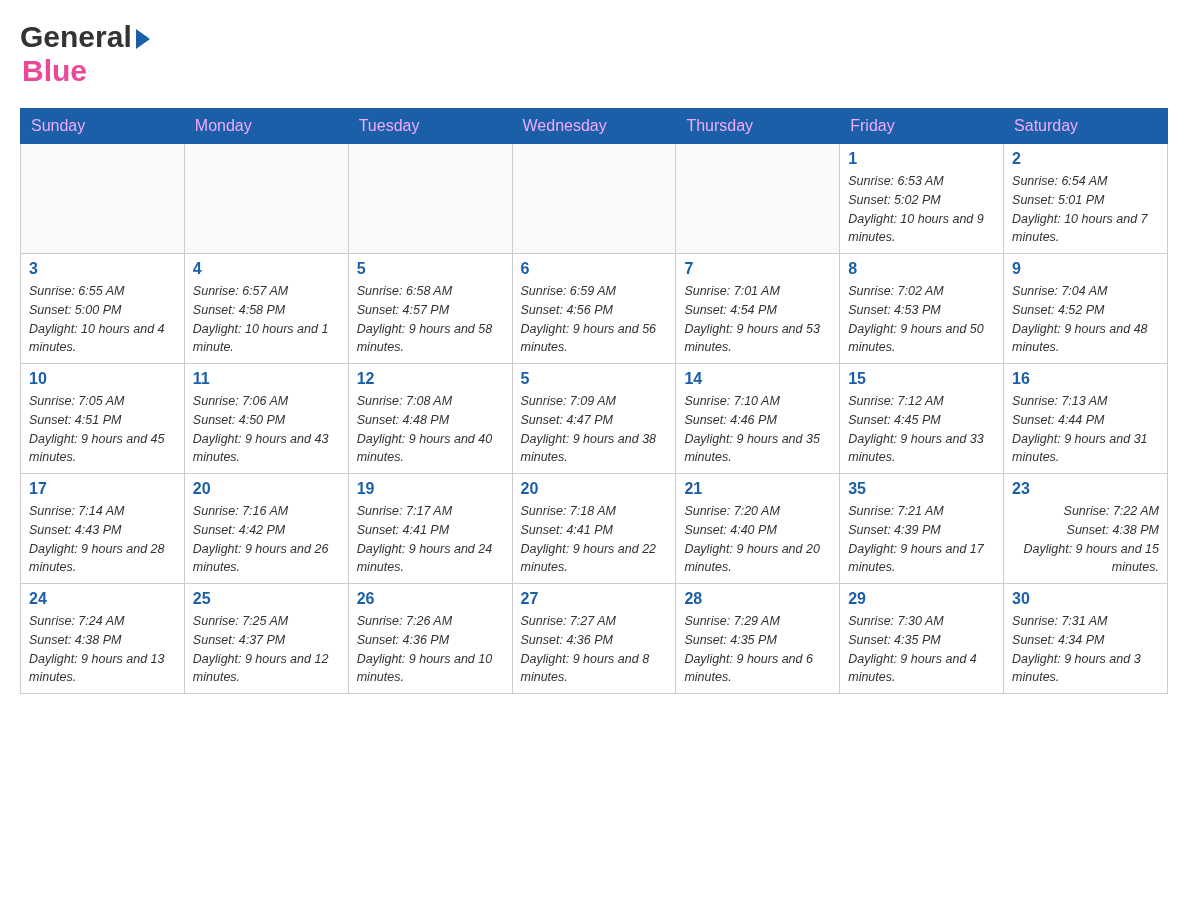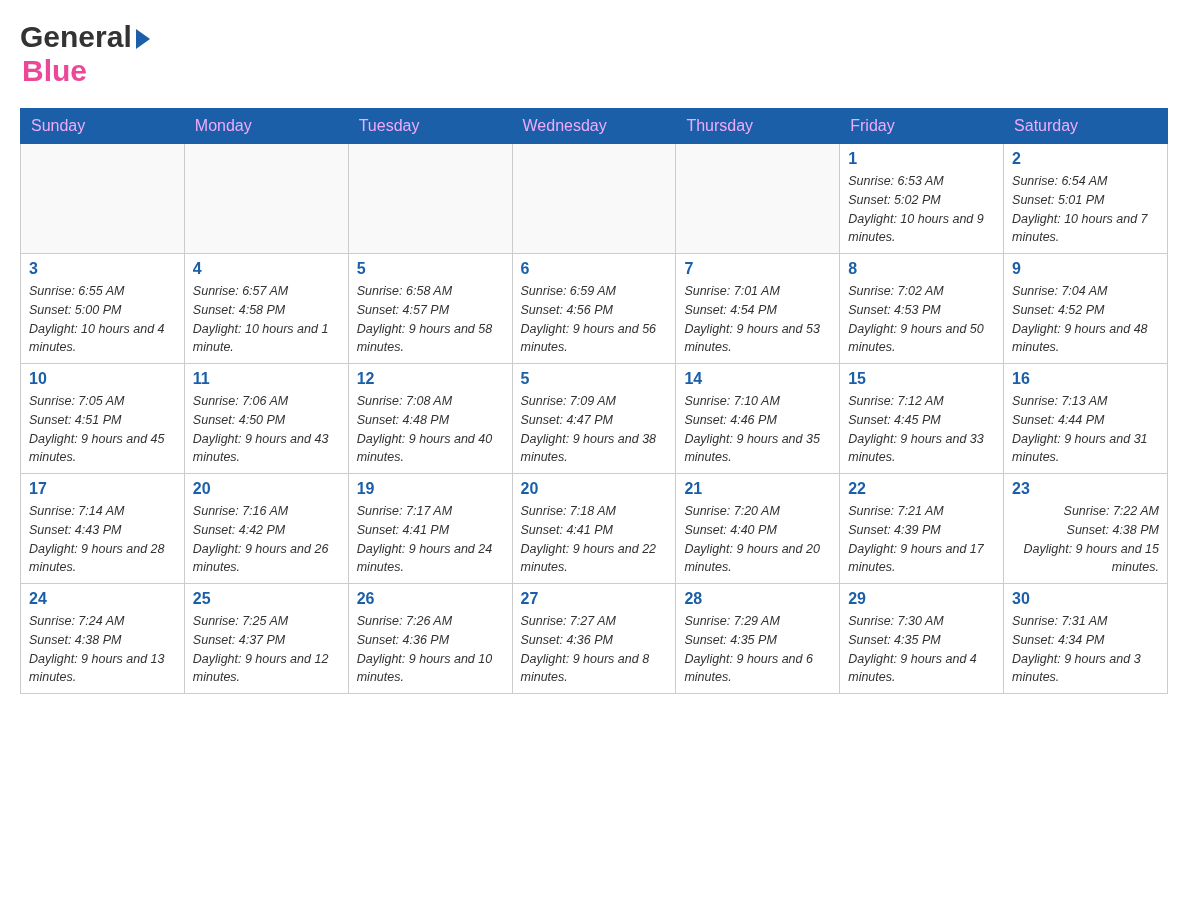--- a/index.html
+++ b/index.html
@@ -250,21 +250,21 @@
 Sunset: 4:41 PM
 Daylight: 9 hours and 22 minutes.</div>
         </td>
         <td>
           <span class="day-number">21</span>
           <div class="day-info" style="white-space: pre-line;">Sunrise: 7:20 AM
 Sunset: 4:40 PM
 Daylight: 9 hours and 20 minutes.</div>
         </td>
         <td>
-          <span class="day-number">22</span>
+          <span class="day-number">35</span>
           <div class="day-info" style="white-space: pre-line;">Sunrise: 7:21 AM
 Sunset: 4:39 PM
 Daylight: 9 hours and 17 minutes.</div>
         </td>
         <td>
           <span class="day-number">23</span>
           <div class="day-info" style="white-space: pre-line; text-align: right;">Sunrise: 7:22 AM
 Sunset: 4:38 PM
 Daylight: 9 hours and 15 minutes.</div>
         </td>

